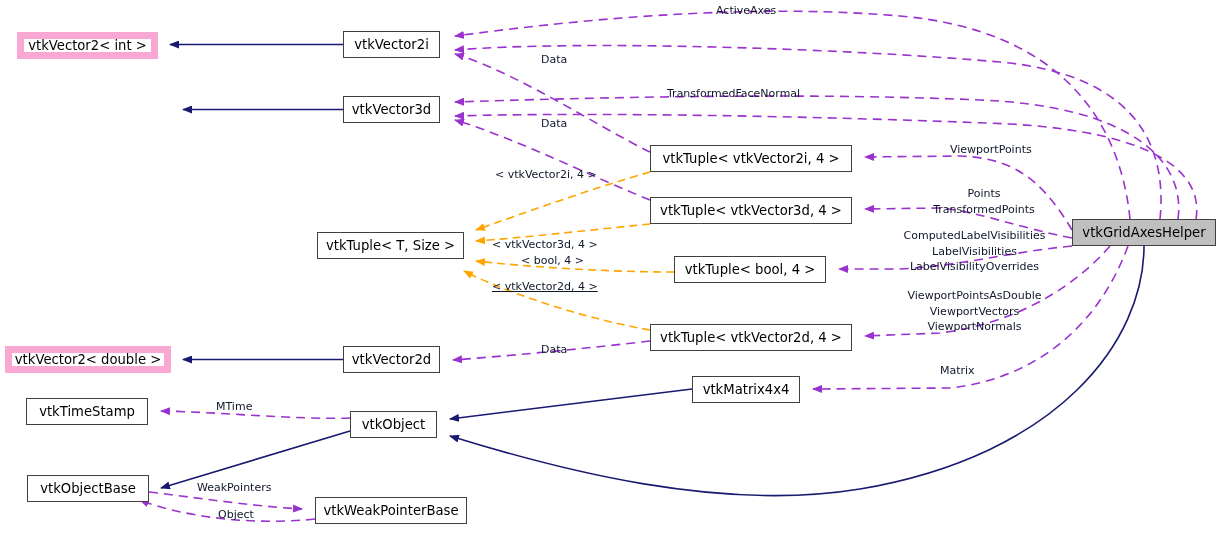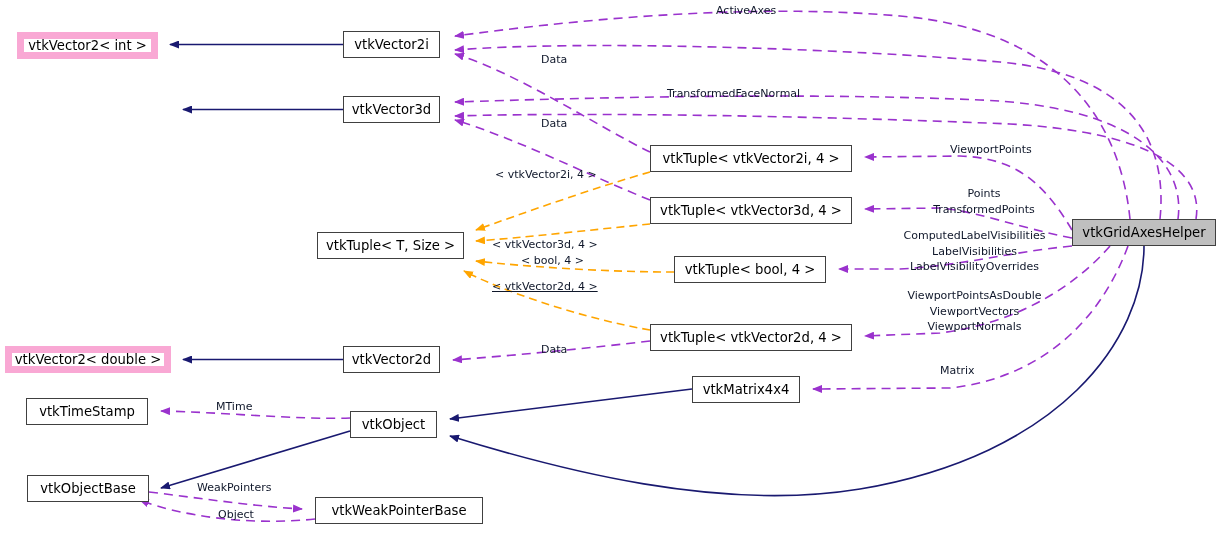--- a/index.html
+++ b/index.html
@@ -177,21 +177,21 @@
   </div>
 
   <div class="node" style="left:350px; top:411px; width:87px; height:27px;">
     <span class="node-label">vtkObject</span>
   </div>
 
   <div class="node" style="left:27px; top:475px; width:122px; height:27px;">
     <span class="node-label">vtkObjectBase</span>
   </div>
 
-  <div class="node" style="left:315px; top:497px; width:168px; height:27px;">
+  <div class="node" style="left:315px; top:497px; width:152px; height:27px;">
     <span class="node-label">vtkWeakPointerBase</span>
   </div>
 
   <div class="node current" style="left:1072px; top:219px; width:144px; height:27px;">
     <span class="node-label">vtkGridAxesHelper</span>
   </div>
 
   <div class="edge-label" style="left:716px; top:3px; width:100px; text-align:left;">ActiveAxes</div>
 
   <div class="edge-label" style="left:541px; top:52px; width:44px; text-align:left;">Data</div>

